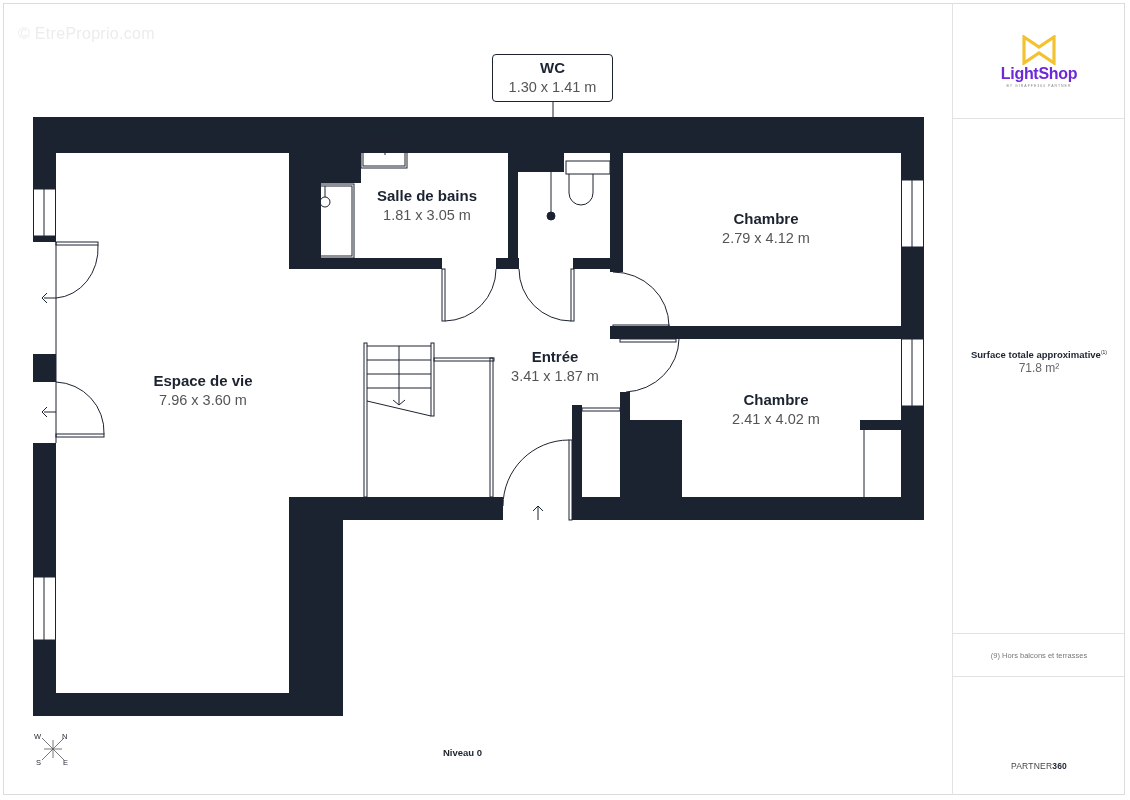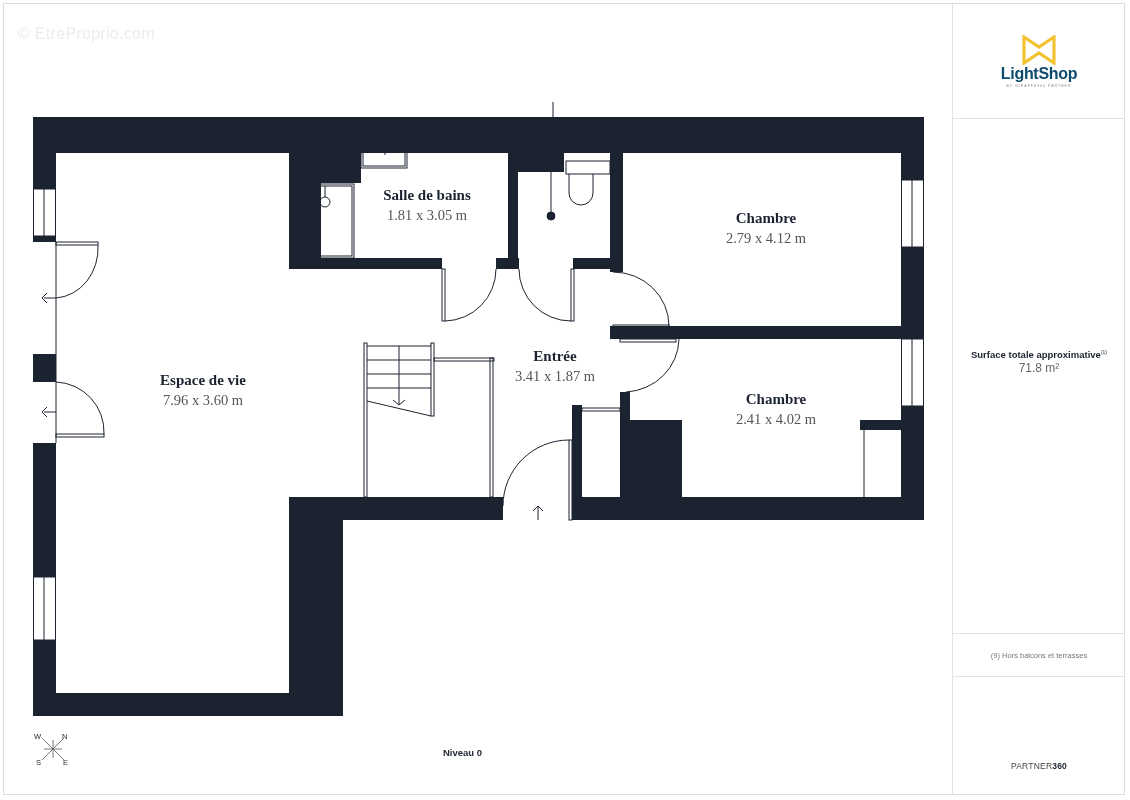--- a/index.html
+++ b/index.html
@@ -2,33 +2,33 @@
 <html><head>
 <meta charset="utf-8">
 <style>
   html, body { margin: 0; padding: 0; background: #ffffff; }
   body { width: 1130px; height: 800px; position: relative; overflow: hidden; font-family: "Liberation Sans", "DejaVu Sans", sans-serif; }
   .frame { position: absolute; left: 3px; top: 3px; width: 1122px; height: 792px; border: 1px solid #dcdcdc; box-sizing: border-box; }
   .plan-area { position: absolute; left: 0; top: 0; width: 952px; height: 800px; }
   .side-panel { position: absolute; left: 952px; top: 3px; width: 173px; height: 792px; border-left: 1px solid #e2e2e2; box-sizing: border-box; }
   .side-section { position: absolute; left: 0; width: 100%; box-sizing: border-box; text-align: center; }
   .logo-box { top: 0; height: 116px; border-bottom: 1px solid #e2e2e2; }
-  .logo-text { position: absolute; left: 0; right: 0; top: 62px; font-size: 16px; font-weight: bold; color: #0c4a6e; letter-spacing: -0.3px; }
+  .logo-text { position: absolute; left: 0; right: 0; top: 62px; font-size: 16px; font-weight: bold; color: #6d28d9; letter-spacing: -0.3px; }
   .logo-sub { position: absolute; left: 0; right: 0; top: 81px; font-size: 3.5px; color: #888; letter-spacing: 1px; }
   .logo-mark { position: absolute; left: 69px; top: 32px; }
   .surface-box { top: 346px; }
   .surface-title { font-size: 9.5px; font-weight: bold; color: #1c2330; }
   .surface-title sup { font-size: 5px; font-weight: normal; }
   .surface-value { font-size: 12px; color: #666; margin-top: 1px; }
   .note-box { top: 630px; height: 44px; border-top: 1px solid #e2e2e2; border-bottom: 1px solid #e2e2e2; font-size: 7.5px; color: #777; line-height: 44px; }
   .disclaimer { top: 692px; padding: 0 16px; font-size: 7.4px; color: #777; line-height: 12px; }
   .giraffe { top: 758px; font-size: 8.5px; color: #444; letter-spacing: 0.2px; }
   .giraffe b { color: #1c2330; text-align: center; }
   .watermark { position: absolute; left: 18px; top: 25px; font-size: 16px; color: #ececec; letter-spacing: 0.3px; }
-  .room-label { position: absolute; text-align: center; transform: translateX(-50%); white-space: nowrap; font-family: Liberation Serif, serif; }
+  .room-label { position: absolute; text-align: center; transform: translateX(-50%); white-space: nowrap; }
   .room-name { font-size: 15px; font-weight: bold; color: #1c2330; line-height: 19px; }
   .room-dim { font-size: 14.5px; color: #555; line-height: 20px; }
   .wc-callout { position: absolute; left: 492px; top: 54px; width: 121px; height: 48px; border: 1px solid #1c2330; border-radius: 4px; background: #fff; box-sizing: border-box; text-align: center; padding-top: 3px; }
   .level-label { position: absolute; left: 443px; top: 747px; font-size: 9.5px; font-weight: bold; color: #1c2330; }
   .compass { position: absolute; left: 30px; top: 730px; width: 46px; height: 40px; }
   .compass span { position: absolute; font-size: 7.5px; color: #1c2330; }
 </style>
 </head>
 <body>
 
@@ -139,20 +139,24 @@
       <rect x="363" y="142" width="42" height="24"></rect>
       <line x1="385" y1="142" x2="385" y2="155"></line>
       <rect x="566" y="161" width="44" height="13"></rect>
       <path d="M569 174 L 569 193 A 12 12 0 0 0 593 193 L 593 174"></path>
       <line x1="551" y1="172" x2="551" y2="213"></line>
       <circle cx="551" cy="216" r="4" fill="#1c2330"></circle>
     </g>
     <line x1="553" y1="102" x2="553" y2="117" stroke="#1c2330" stroke-width="1"></line>
   </svg>
 
+  <div class="wc-callout">
+    <div class="room-name">WC</div>
+    <div class="room-dim">1.30 x 1.41 m</div>
+  </div>
 
   <div class="room-label" style="left:427px; top:186px;">
     <div class="room-name">Salle de bains</div>
     <div class="room-dim">1.81 x 3.05 m</div>
   </div>
 
   <div class="room-label" style="left:766px; top:209px;">
     <div class="room-name">Chambre</div>
     <div class="room-dim">2.79 x 4.12 m</div>
   </div>

